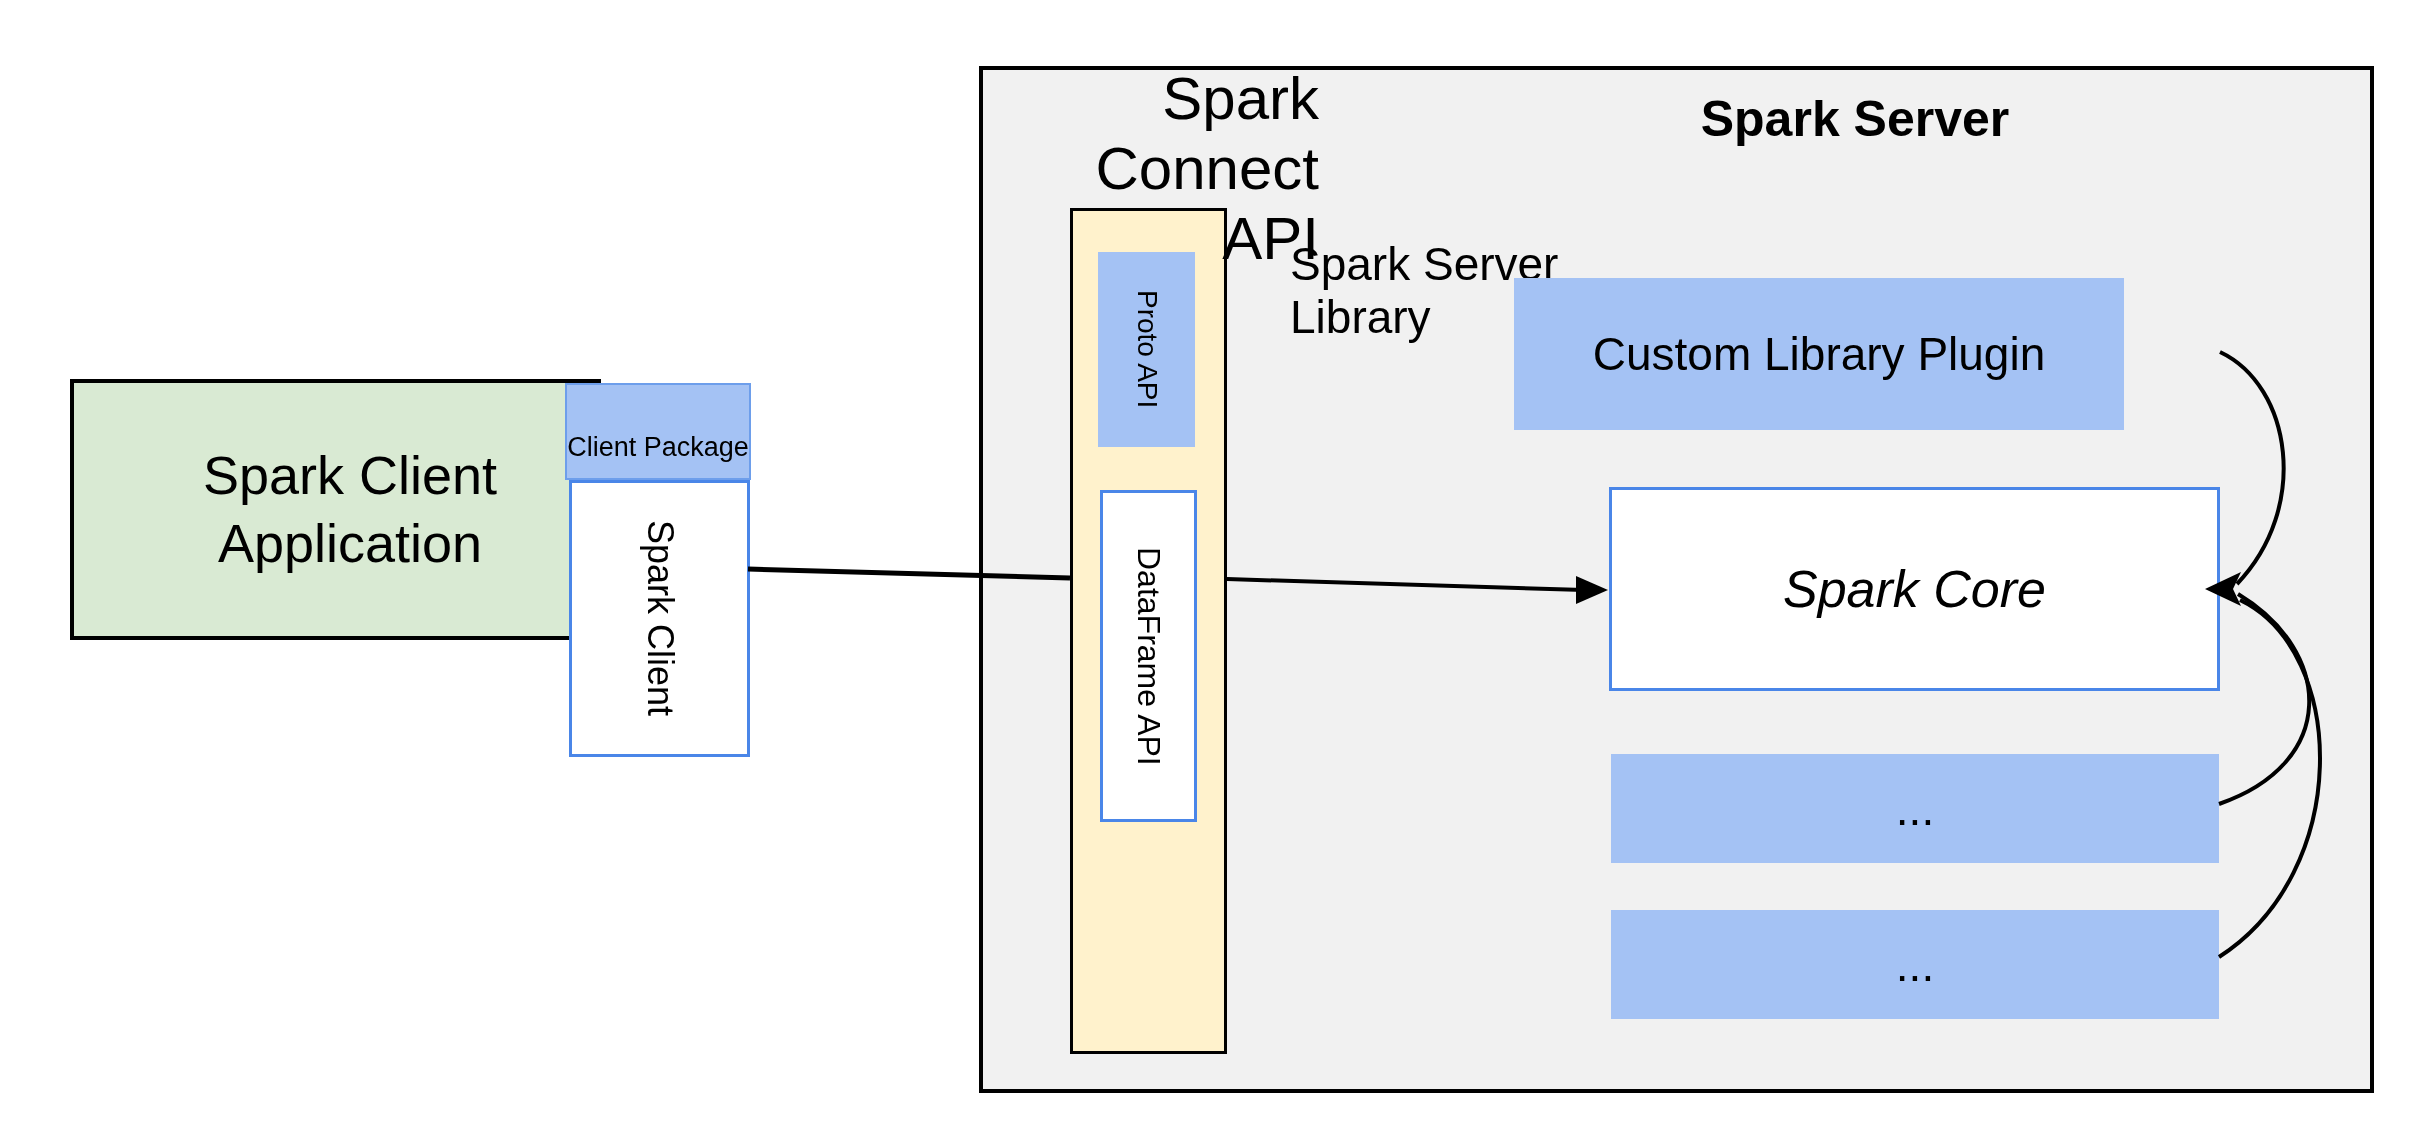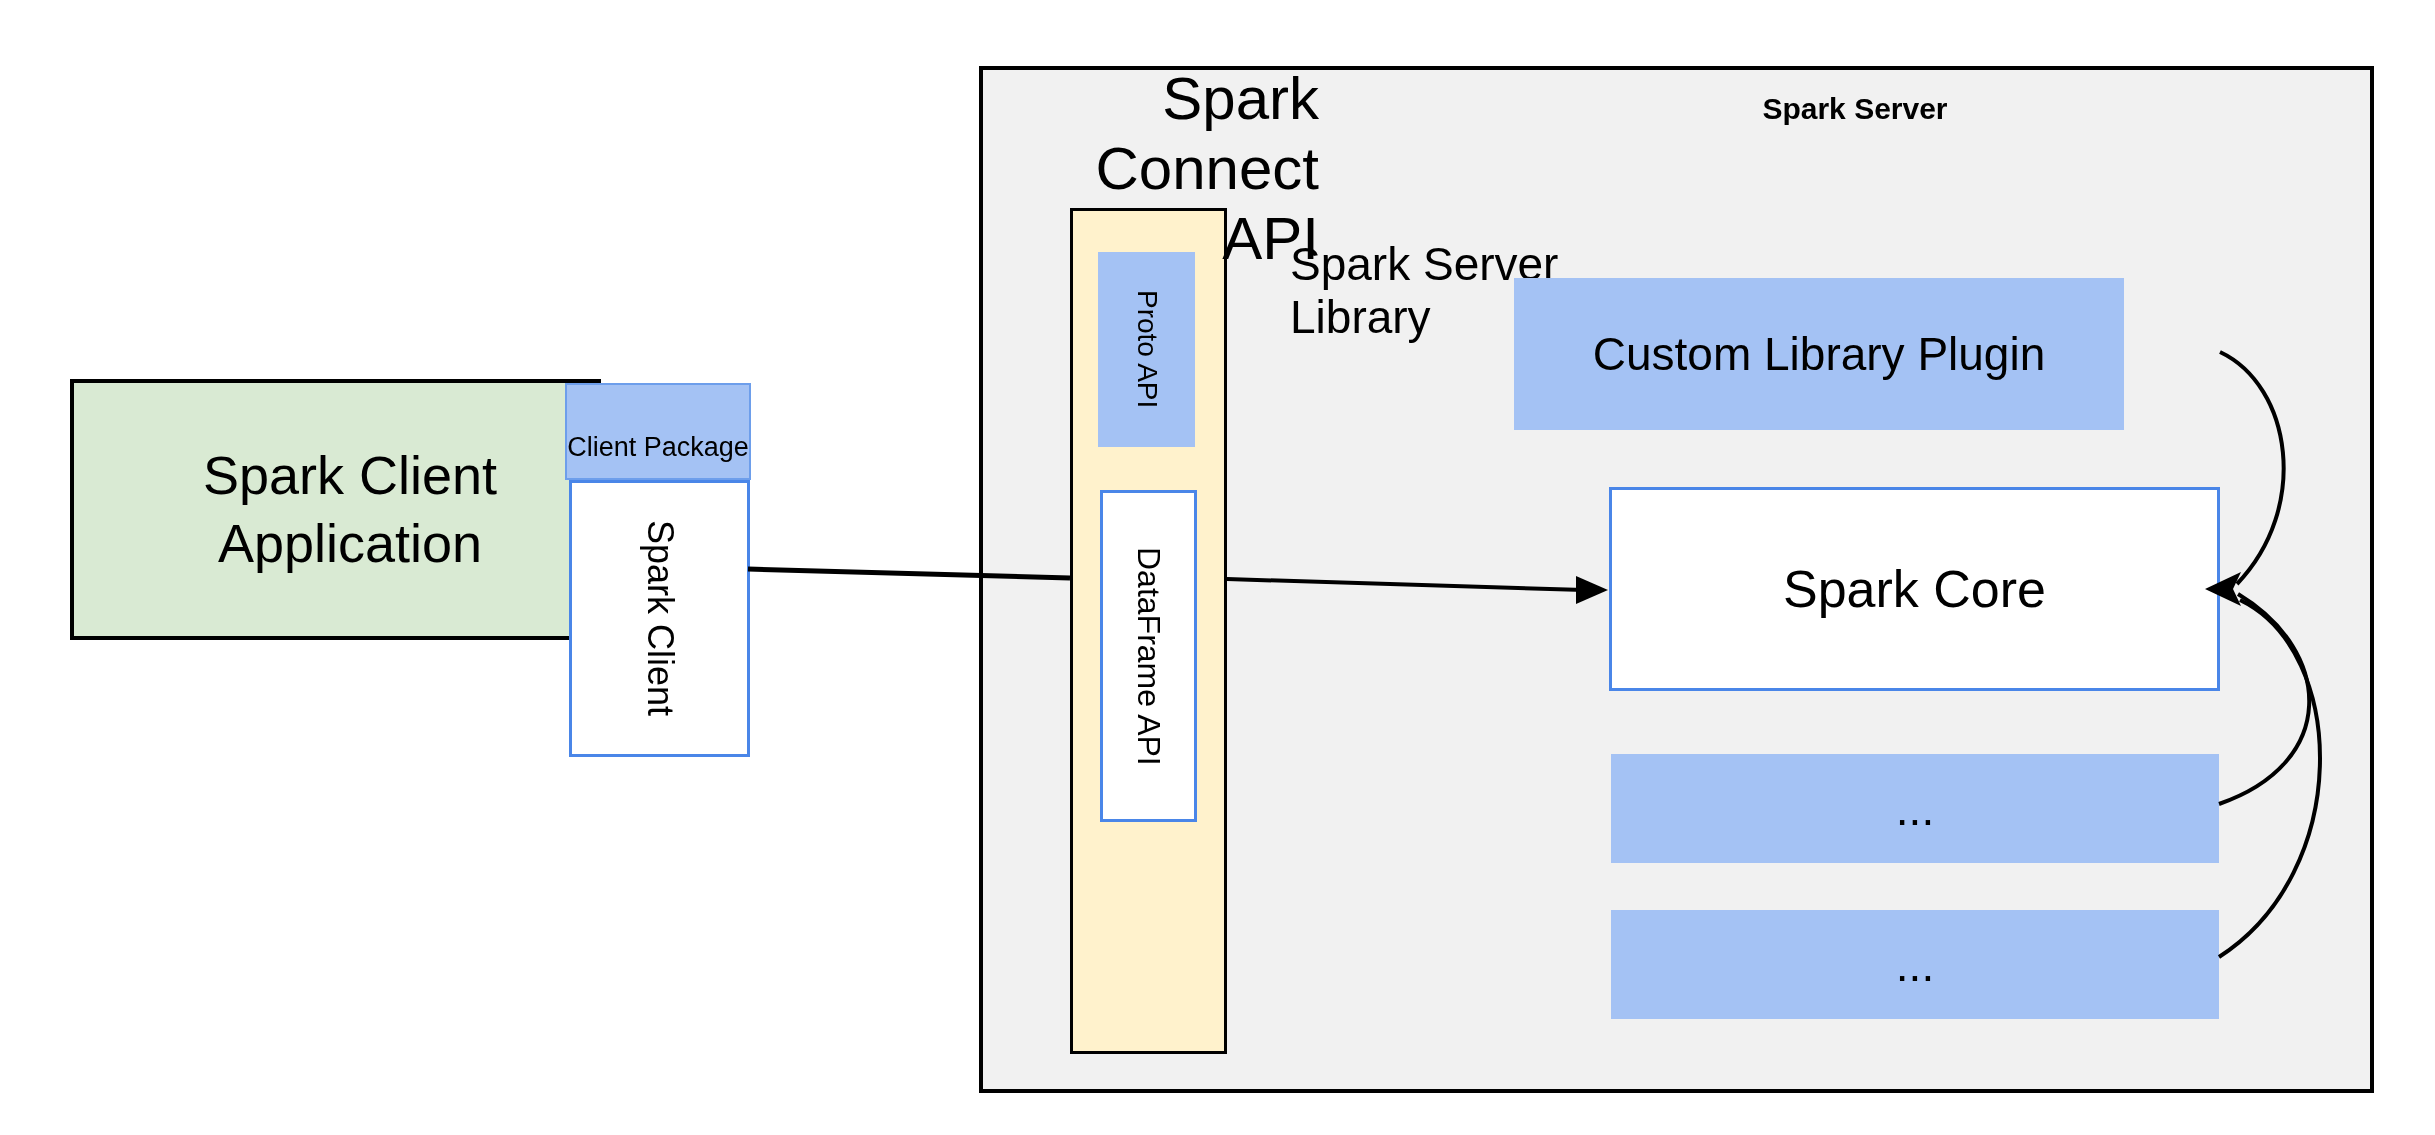--- a/index.html
+++ b/index.html
@@ -28,26 +28,26 @@
   
   .proto{left:1098px;top:252px;width:97px;height:195px;background:var(--blue-fill);}
   .proto .vtext{font-size:28px;}
   .dframe{left:1100px;top:490px;width:97px;height:332px;background:#fff;border:3px solid var(--blue-border);}
   .dframe .vtext{font-size:32px;}
   .vtext{writing-mode:vertical-rl;white-space:nowrap;}
   .spark-client .vtext{font-size:36px;}
 
   
   .t-connect{left:999px;top:64px;width:320px;font-size:60px;line-height:1.17;text-align:right;}
-  .t-server{left:1655px;top:92px;width:400px;font-size:30px;line-height:1.1;font-weight:bold;text-align:center;}
+  .t-server{left:1655px;top:92px;width:400px;font-size:50px;line-height:1.1;font-weight:bold;text-align:center;}
   .t-library{left:1250px;top:238px;width:310px;font-size:46px;line-height:1.15;text-align:left;margin-left:40px;}
 
   
   .plugin{left:1514px;top:278px;width:610px;height:152px;background:var(--blue-fill);font-size:46px;}
-  .core{left:1609px;top:487px;width:611px;height:204px;background:#fff;border:3px solid var(--blue-border);font-size:52px;}
+  .core{left:1609px;top:487px;width:611px;height:204px;background:#fff;border:3px solid var(--blue-border);font-size:52px;font-style:italic;}
   .dots1{left:1611px;top:754px;width:608px;height:109px;background:var(--blue-fill);font-size:46px;}
   .dots2{left:1611px;top:910px;width:608px;height:109px;background:var(--blue-fill);font-size:46px;}
 
   
   .connectors{position:absolute;left:0;top:0;width:2435px;height:1135px;pointer-events:none;}
 </style>
 </head>
 <body>
 
 <div class="canvas">

